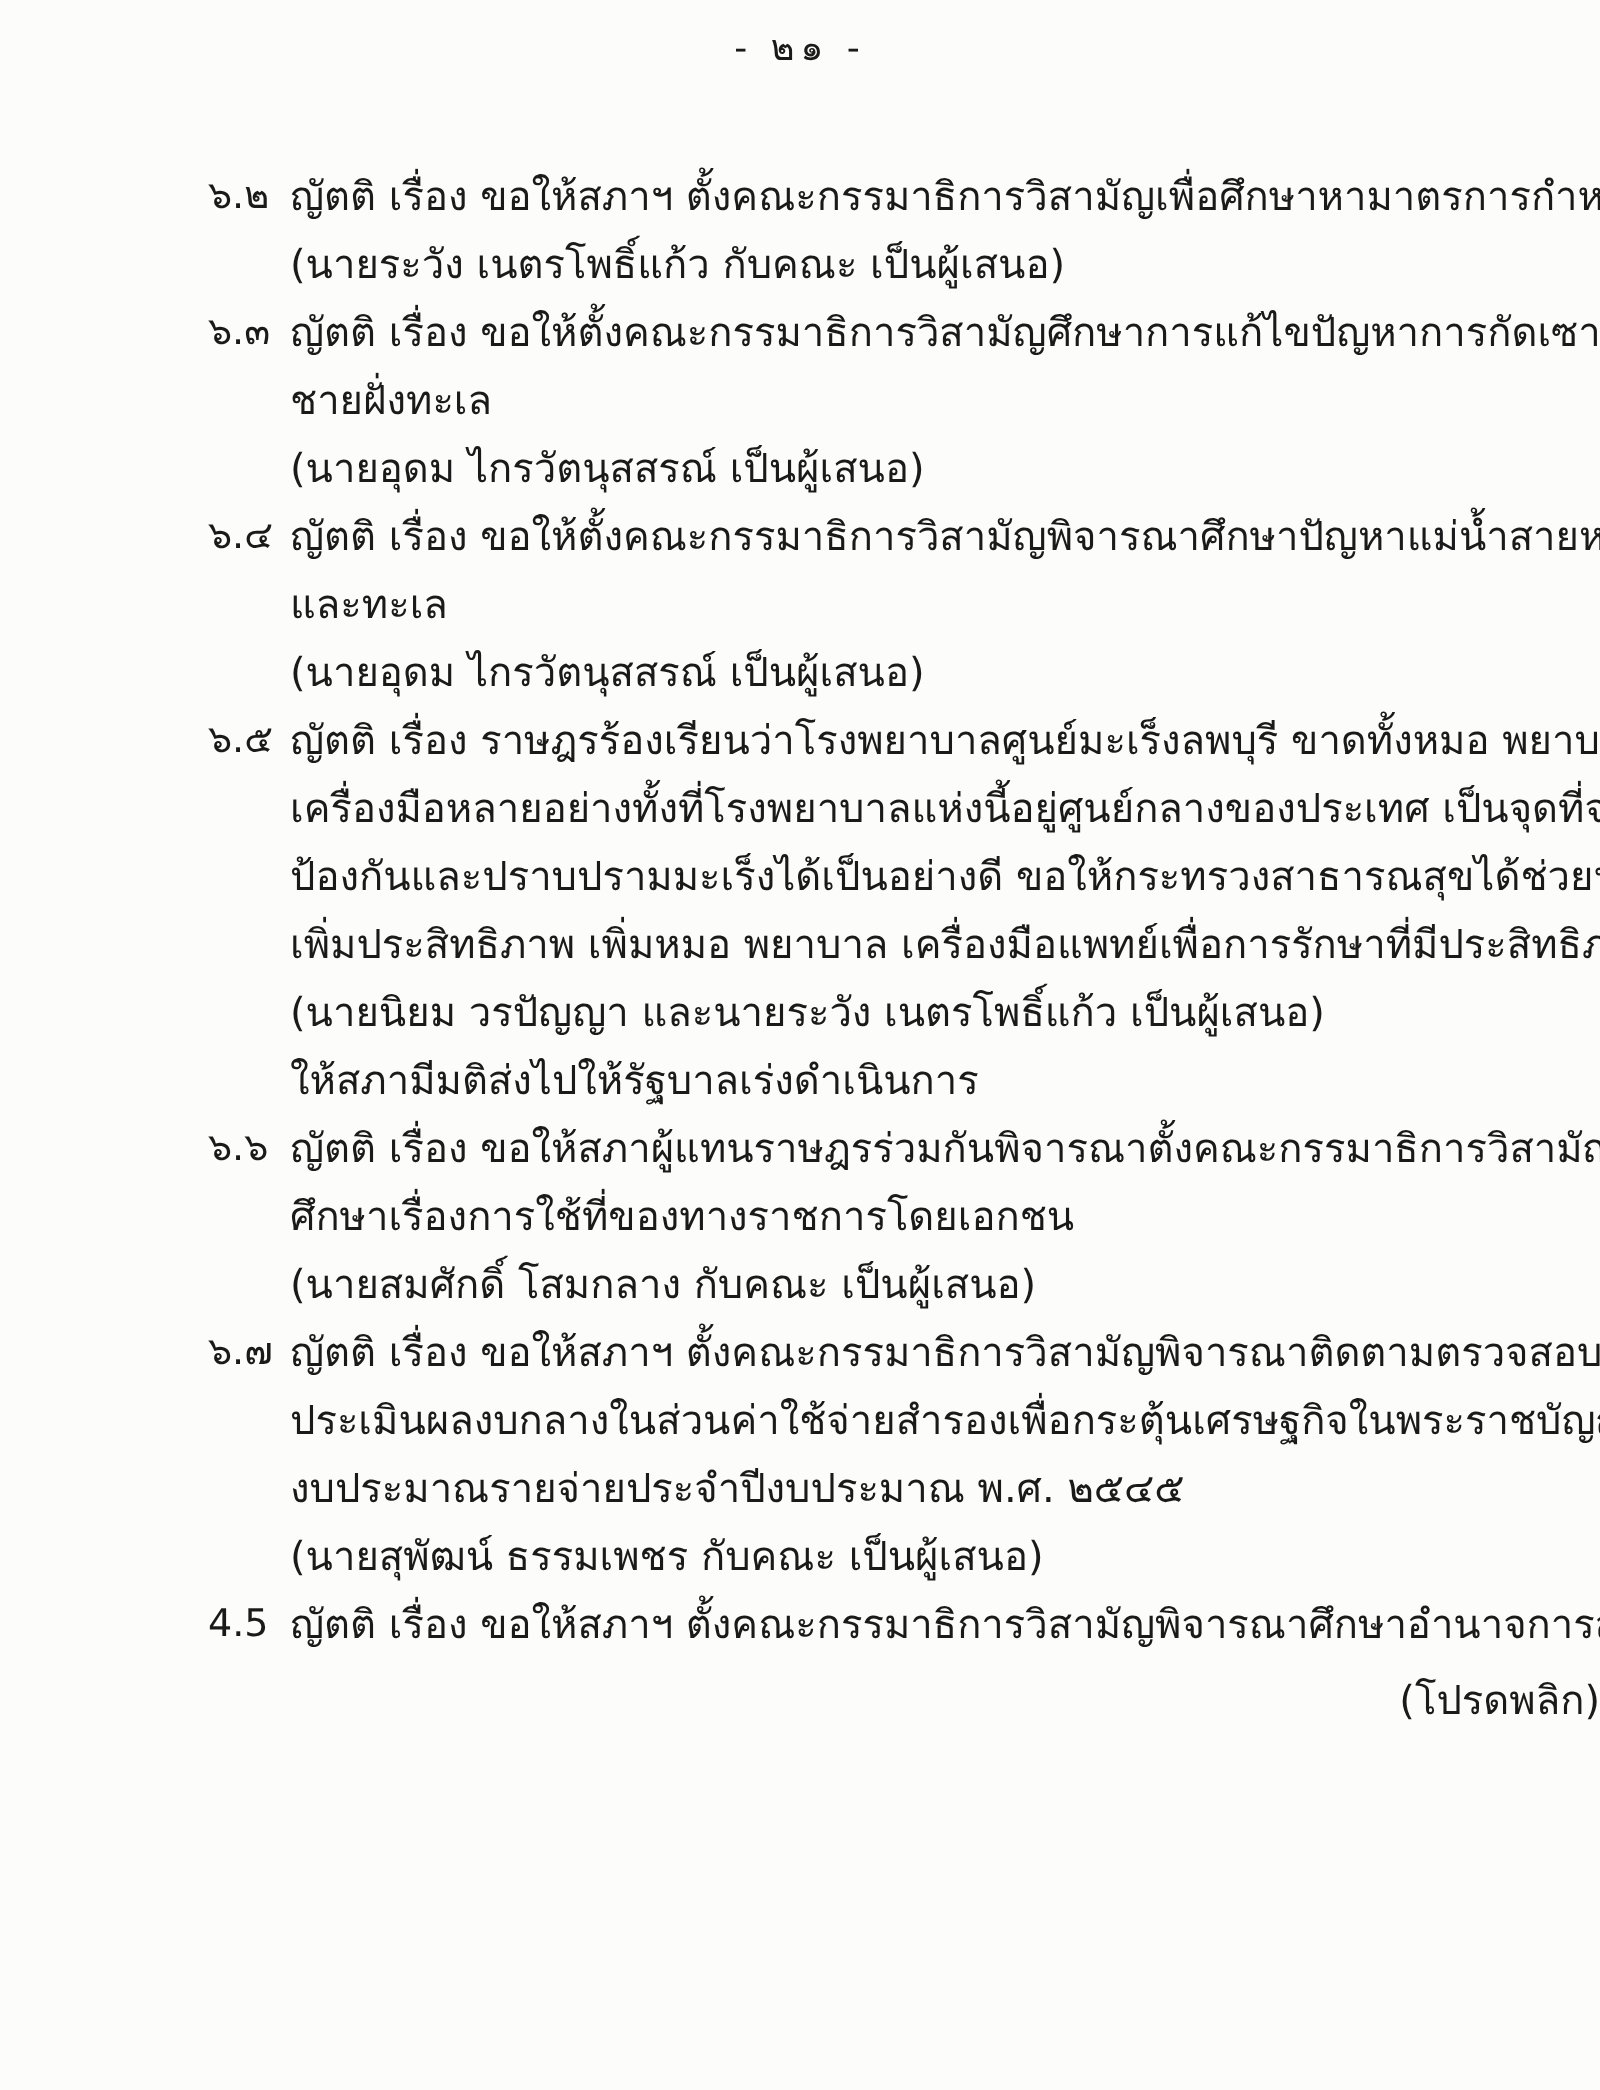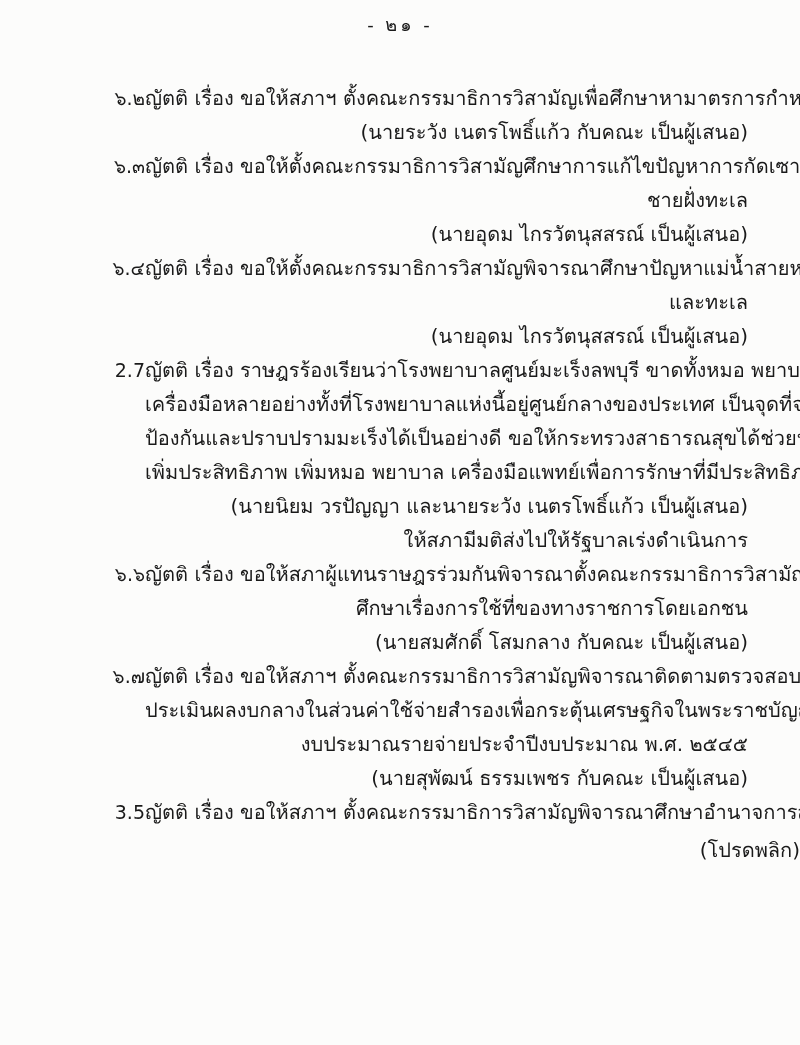--- a/index.html
+++ b/index.html
@@ -23,21 +23,20 @@
     padding-top: 13px;
     text-align: center;
     font-size: 18px;
     letter-spacing: 3px;
     line-height: 24px;
   }
   .content {
     margin-top: 44px;
     padding-left: 104px;
     padding-right: 52px;
-    text-align: right;
   }
   .item {
     display: flex;
     align-items: flex-start;
   }
   .item-number {
     flex: 0 0 41px;
     font-size: 19px;
     line-height: 34px;
     white-space: nowrap;
@@ -87,21 +86,21 @@
     <div class="item">
       <div class="item-number">๖.๔</div>
       <div class="item-lines">
         <div class="line">ญัตติ เรื่อง ขอให้ตั้งคณะกรรมาธิการวิสามัญพิจารณาศึกษาปัญหาแม่น้ำสายหลัก</div>
         <div class="line">และทะเล</div>
         <div class="line">(นายอุดม ไกรวัตนุสสรณ์ เป็นผู้เสนอ)</div>
       </div>
     </div>
 
     <div class="item">
-      <div class="item-number">2.7</div>
+      <div class="item-number">๖.๕</div>
       <div class="item-lines">
         <div class="line">ญัตติ เรื่อง ราษฎรร้องเรียนว่าโรงพยาบาลศูนย์มะเร็งลพบุรี ขาดทั้งหมอ พยาบาล</div>
         <div class="line">เครื่องมือหลายอย่างทั้งที่โรงพยาบาลแห่งนี้อยู่ศูนย์กลางของประเทศ เป็นจุดที่จะช่วย</div>
         <div class="line">ป้องกันและปราบปรามมะเร็งได้เป็นอย่างดี ขอให้กระทรวงสาธารณสุขได้ช่วยปรับปรุง</div>
         <div class="line">เพิ่มประสิทธิภาพ เพิ่มหมอ พยาบาล เครื่องมือแพทย์เพื่อการรักษาที่มีประสิทธิภาพ</div>
         <div class="line">(นายนิยม วรปัญญา และนายระวัง เนตรโพธิ์แก้ว เป็นผู้เสนอ)</div>
         <div class="line">ให้สภามีมติส่งไปให้รัฐบาลเร่งดำเนินการ</div>
       </div>
     </div>
 
@@ -118,21 +117,21 @@
       <div class="item-number">๖.๗</div>
       <div class="item-lines">
         <div class="line">ญัตติ เรื่อง ขอให้สภาฯ ตั้งคณะกรรมาธิการวิสามัญพิจารณาติดตามตรวจสอบและ</div>
         <div class="line">ประเมินผลงบกลางในส่วนค่าใช้จ่ายสำรองเพื่อกระตุ้นเศรษฐกิจในพระราชบัญญัติ</div>
         <div class="line">งบประมาณรายจ่ายประจำปีงบประมาณ พ.ศ. ๒๕๔๕</div>
         <div class="line">(นายสุพัฒน์ ธรรมเพชร กับคณะ เป็นผู้เสนอ)</div>
       </div>
     </div>
 
     <div class="item">
-      <div class="item-number">3.5</div>
+      <div class="item-number">4.5</div>
       <div class="item-lines">
         <div class="line">ญัตติ เรื่อง ขอให้สภาฯ ตั้งคณะกรรมาธิการวิสามัญพิจารณาศึกษาอำนาจการสอบสวน</div>
       </div>
     </div>
 
   </div>
 
   <div class="footer-note">(โปรดพลิก)</div>
 
 </div>

